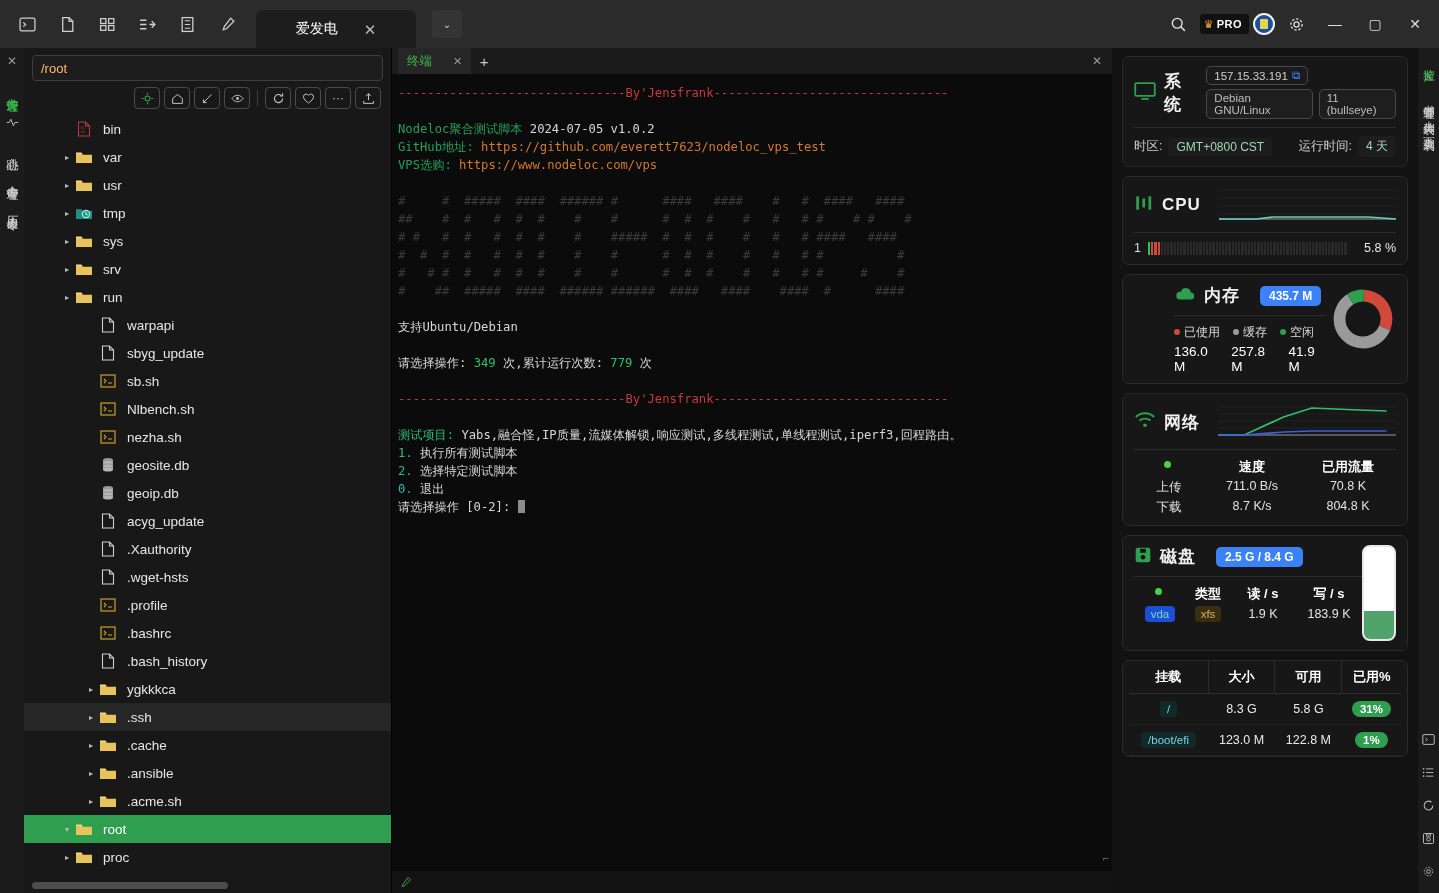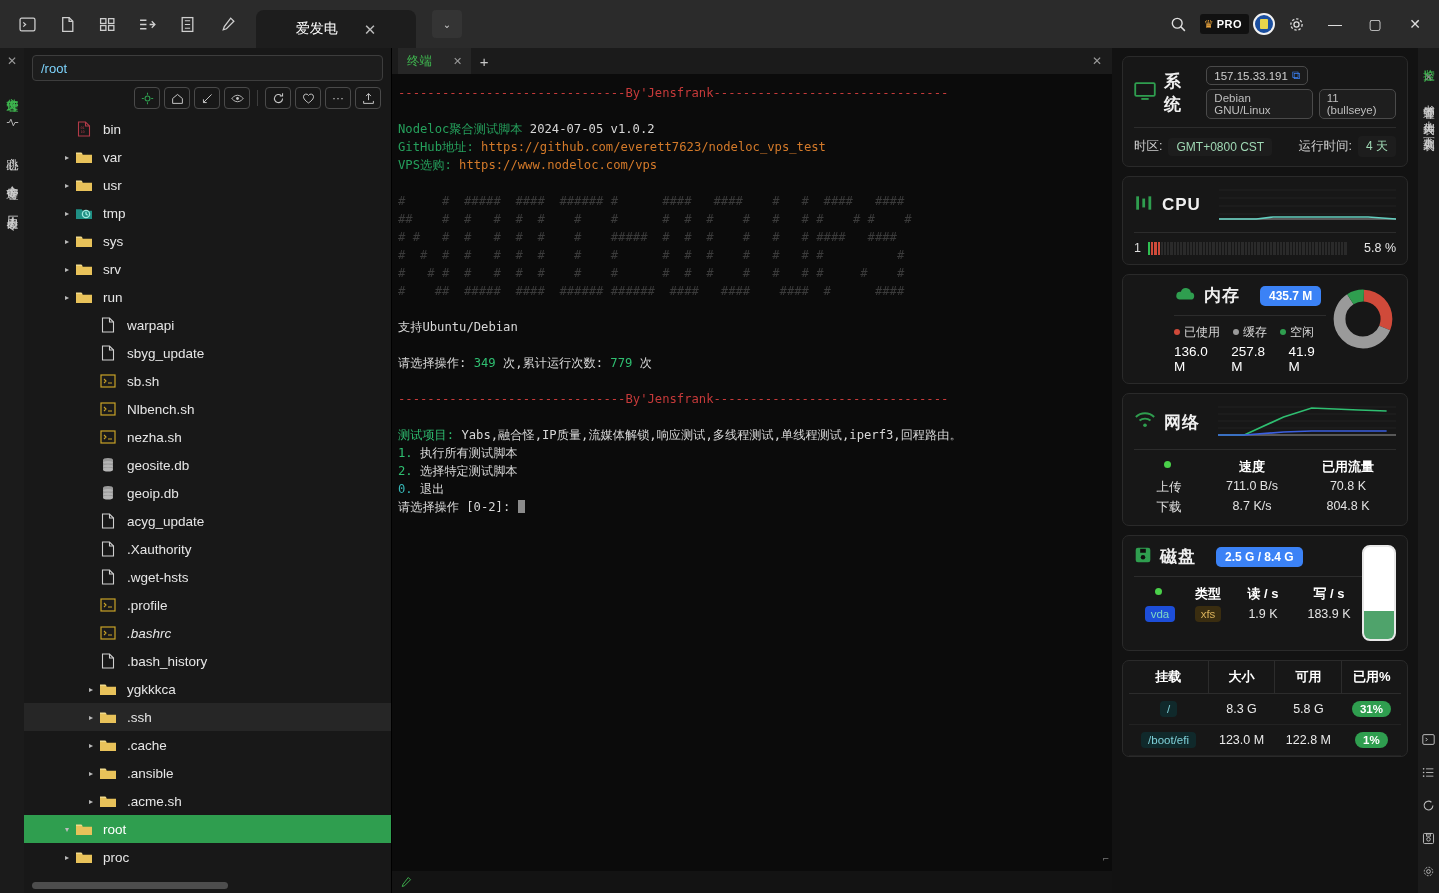--- a/index.html
+++ b/index.html
@@ -42,21 +42,21 @@
           padding-top: 6px; gap: 6px; }
   .rail-x { color: #9a9a9a; font-size: 12px; margin-bottom: 4px; cursor: pointer; }
   .rail-tab { writing-mode: vertical-rl; font-size: 12px; color: #cfcfcf; padding: 10px 2px; letter-spacing: 1px; cursor: pointer; }
   .rail-tab.active { color: #3fb950; }
   .rail-icon { margin-top: 8px; color: #b9b9b9; font-size: 13px; }
 
   
   .filepanel { width: 368px; flex: 0 0 368px; background: #181818; display: flex; flex-direction: column; border-right: 1px solid #000; }
   .path-row { padding: 7px 8px 0 8px; }
   .path-input { width: 100%; height: 26px; background: #1d1d1d; border: 1px solid #3d3d3d; border-radius: 4px;
-                color: #7dd3fc; font-size: 13px; padding: 0 8px; outline: none; font-family: "Liberation Sans", sans-serif; }
+                color: #fdba74; font-size: 13px; padding: 0 8px; outline: none; font-family: "Liberation Sans", sans-serif; }
   .fm-tools { display: flex; justify-content: flex-end; align-items: center; gap: 4px; padding: 6px 10px 6px 0; }
   .fm-btn { width: 26px; height: 22px; border: 1px solid #4a4a4a; border-radius: 4px; display: flex; align-items: center;
             justify-content: center; color: #c7c7c7; font-size: 12px; background: transparent; }
   .fm-btn.green { color: #2f9e4f; }
   .fm-sep { width: 1px; height: 16px; background: #3d3d3d; margin: 0 3px; }
   .tree { flex: 1; overflow: hidden; position: relative; }
   .trow { height: 28px; display: flex; align-items: center; font-size: 13.5px; color: #e6e6e6; padding-right: 6px; white-space: nowrap; }
   .trow.sel { background: #2f9e4f; color: #fff; }
   .trow.hov { background: #262626; }
   .caret { width: 14px; text-align: center; font-size: 8px; color: #bdbdbd; flex: 0 0 14px; }
@@ -457,21 +457,21 @@
           <div class="trow" style="padding-left: 60px;">
             <span class="caret none">▸</span>
             <span class="ti">
               <svg width="16" height="14" viewBox="0 0 16 14">
                 <rect x="1" y="1" width="14" height="12" fill="#1a1a1a" stroke="#c9a227" stroke-width="1.2"></rect>
                 <path d="M4 5l2 2-2 2M8 9h4" stroke="#c9a227" stroke-width="1.1" fill="none"></path>
               </svg>
             </span>
             <span>.profile</span>
           </div>
-          <div class="trow" style="padding-left: 60px; font-style: italic;">
+          <div class="trow" style="padding-left: 60px;">
             <span class="caret none">▸</span>
             <span class="ti">
               <svg width="16" height="14" viewBox="0 0 16 14">
                 <rect x="1" y="1" width="14" height="12" fill="#1a1a1a" stroke="#c9a227" stroke-width="1.2"></rect>
                 <path d="M4 5l2 2-2 2M8 9h4" stroke="#c9a227" stroke-width="1.1" fill="none"></path>
               </svg>
             </span>
             <span>.bashrc</span>
           </div>
           <div class="trow" style="padding-left: 60px;">

